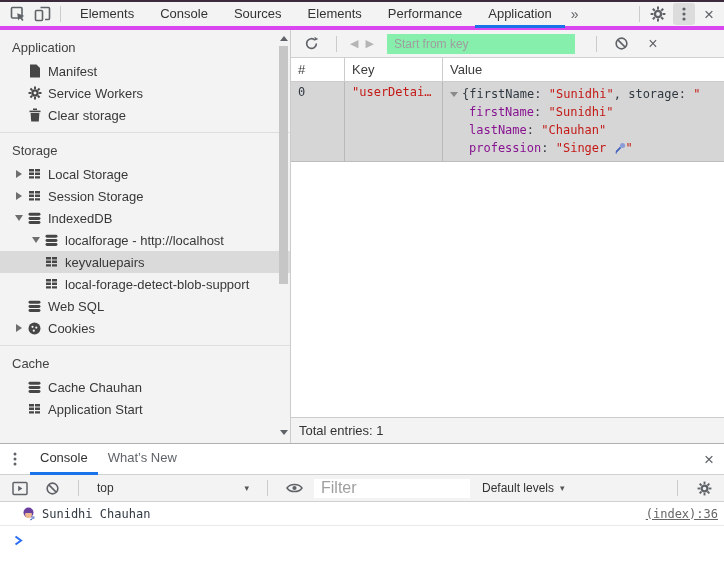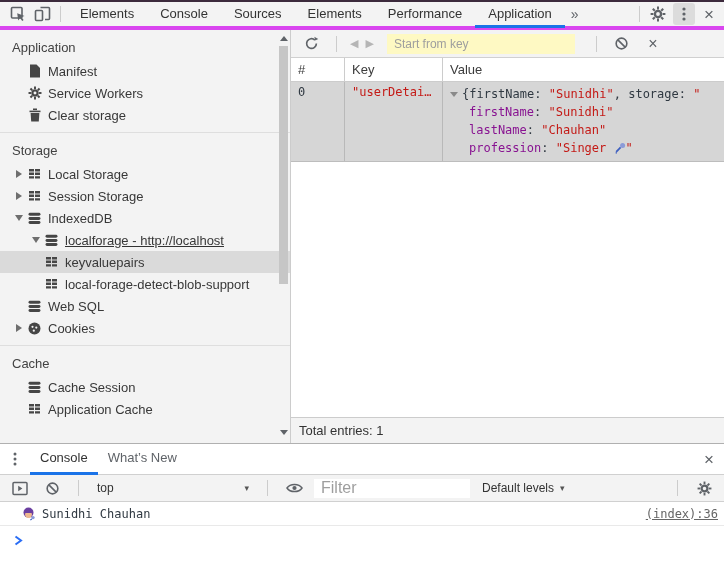--- a/index.html
+++ b/index.html
@@ -37,42 +37,42 @@
 
   
   .sidebar {
     width:291px; flex:0 0 auto; background:#f3f3f3; border-right:1px solid #ccc;
     position:relative; padding-top:6px; overflow:hidden;
   }
   .side-head { height:24px; line-height:24px; padding-left:12px; color:#424242; }
   .t-row { height:22px; display:flex; align-items:center; cursor:pointer; }
   .t-row .t-label { white-space:nowrap; color:#383838; }
   .t-row.selected { background:#dadada; }
-  .lvl1 { padding-left:10px; } .lvl2 { padding-left:27px;text-decoration:underline; } .lvl3 { padding-left:44px; }
+  .lvl1 { padding-left:10px; } .lvl2 { padding-left:27px; } .lvl3 { padding-left:44px; }
   .arrow-box { width:17px; height:16px; display:flex; align-items:center; justify-content:center; flex:0 0 auto; }
   .tri-r { width:0; height:0; border-left:6px solid #6e6e6e; border-top:4px solid transparent; border-bottom:4px solid transparent; }
   .tri-d { width:0; height:0; border-top:6px solid #6e6e6e; border-left:4px solid transparent; border-right:4px solid transparent; }
   .t-icon { width:15px; height:15px; margin-right:6px; display:flex; align-items:center; justify-content:center; flex:0 0 auto; }
   .side-sep { border-top:1px solid #dedede; margin:6px 0; }
 
   
   .sb-track { position:absolute; top:0; right:0; bottom:0; width:13px; }
   .sb-thumb { position:absolute; top:16px; left:2px; width:9px; height:238px; background:#c6c6c6; }
   .sb-up { position:absolute; top:6px; left:3px; width:0; height:0; border-bottom:5px solid #5f6368; border-left:4px solid transparent; border-right:4px solid transparent; }
   .sb-down { position:absolute; bottom:8px; left:3px; width:0; height:0; border-top:5px solid #5f6368; border-left:4px solid transparent; border-right:4px solid transparent; }
 
   
   .idb { flex:1 1 auto; display:flex; flex-direction:column; min-width:0; background:#fff; }
   .idb-toolbar {
     height:28px; flex:0 0 auto; background:#f3f3f3; border-bottom:1px solid #d0d0d0;
     display:flex; align-items:center; padding:0 8px; gap:7px;
   }
   .nav-arrow { color:#b5b5b5; font-size:11px; cursor:default; }
   .key-input {
-    width:188px; height:20px; border:none; outline:none; background:#fef9c3;
+    width:188px; height:20px; border:none; outline:none; background:#86efac;
     font-family:"Liberation Sans",sans-serif; font-size:12px; color:#333; padding:0 7px; margin-left:6px;
   }
   input::placeholder { color:#9e9e9e; }
   .grid-header { display:flex; height:24px; flex:0 0 auto; border-bottom:1px solid #ccc; background:#fff; color:#3c3c3c; }
   .gh-cell { line-height:23px; padding-left:7px; border-right:1px solid #ccc; }
   .col-num { width:54px; flex:0 0 auto; }
   .col-key { width:98px; flex:0 0 auto; }
   .col-val { flex:1 1 auto; min-width:0; border-right:none; }
   .grid-row { display:flex; flex:0 0 auto; background:#d6d6d6; border-bottom:1px solid #bdbdbd; }
   .gr-cell { padding:3px 0 4px 7px; border-right:1px solid #b9b9b9; overflow:hidden; }
@@ -313,30 +313,30 @@
       <span class="arrow-box"></span>
       <span class="t-icon">
         <svg width="13" height="13" viewBox="0 0 12 12">
             <g fill="#464646">
               <rect x="0.5" y="0.8" width="11" height="2.7" rx="1.35"></rect>
               <rect x="0.5" y="4.6" width="11" height="2.7" rx="1.35"></rect>
               <rect x="0.5" y="8.4" width="11" height="2.7" rx="1.35"></rect>
             </g>
           </svg>
       </span>
-      <span class="t-label">Cache Session</span>
+      <span class="t-label">Cache Chauhan</span>
     </div>
     <div class="t-row lvl1">
       <span class="arrow-box"></span>
       <span class="t-icon">
         <svg width="13" height="12" viewBox="0 0 12 12">
             <path fill="#464646" d="M0.5 1h5v2.4h-5zM6.5 1h5v2.4h-5zM0.5 4.6h5V7h-5zM6.5 4.6h5V7h-5zM0.5 8.2h5v2.4h-5zM6.5 8.2h5v2.4h-5z"></path>
           </svg>
       </span>
-      <span class="t-label">Application Cache</span>
+      <span class="t-label">Application Start</span>
     </div>
 
     <div class="sb-track">
       <span class="sb-up"></span>
       <span class="sb-thumb"></span>
       <span class="sb-down"></span>
     </div>
   </div>
 
   <div class="idb">

